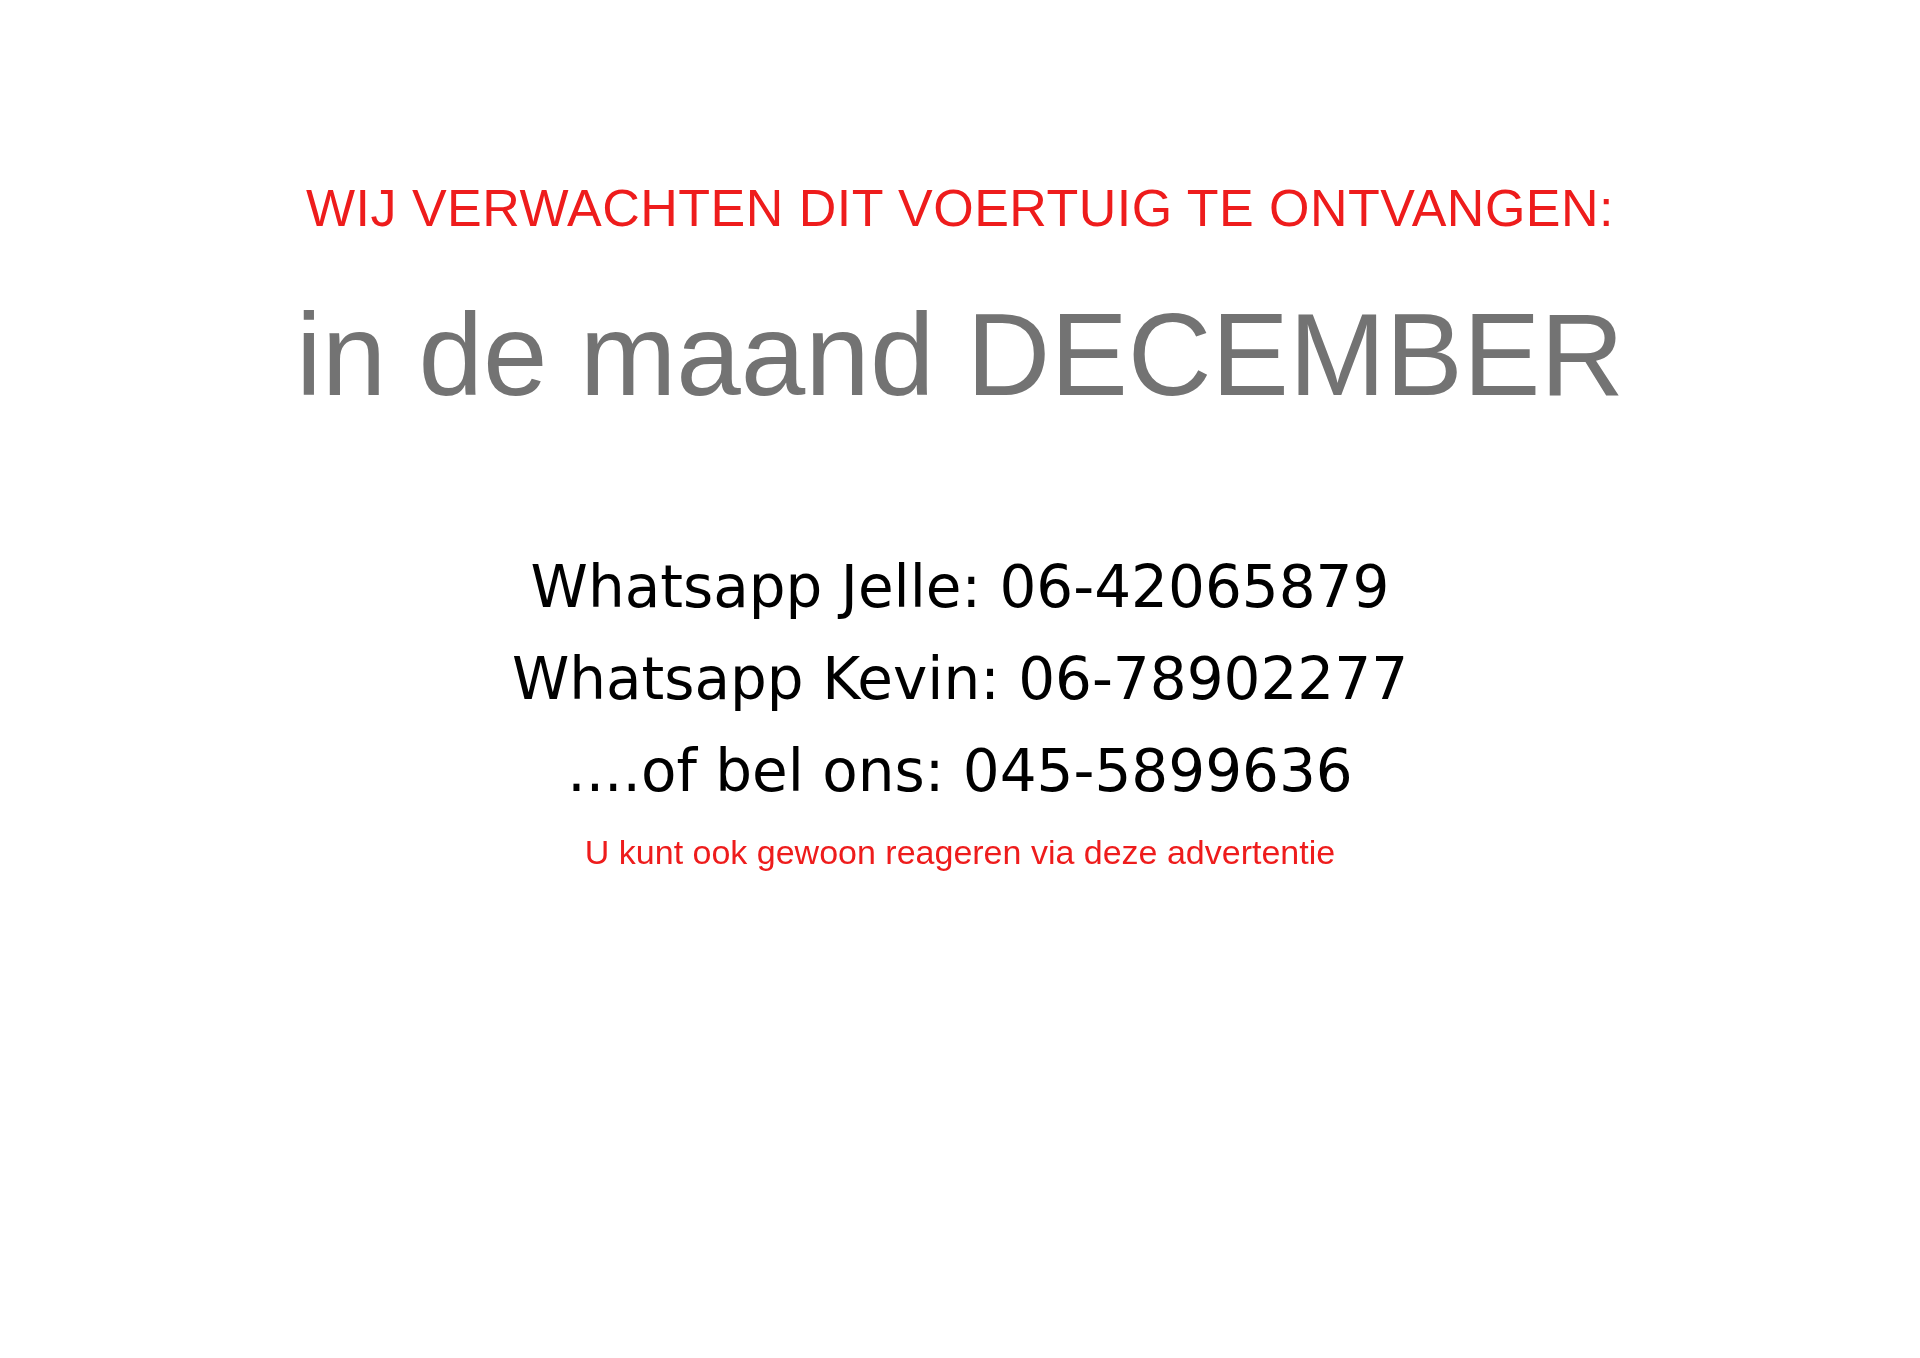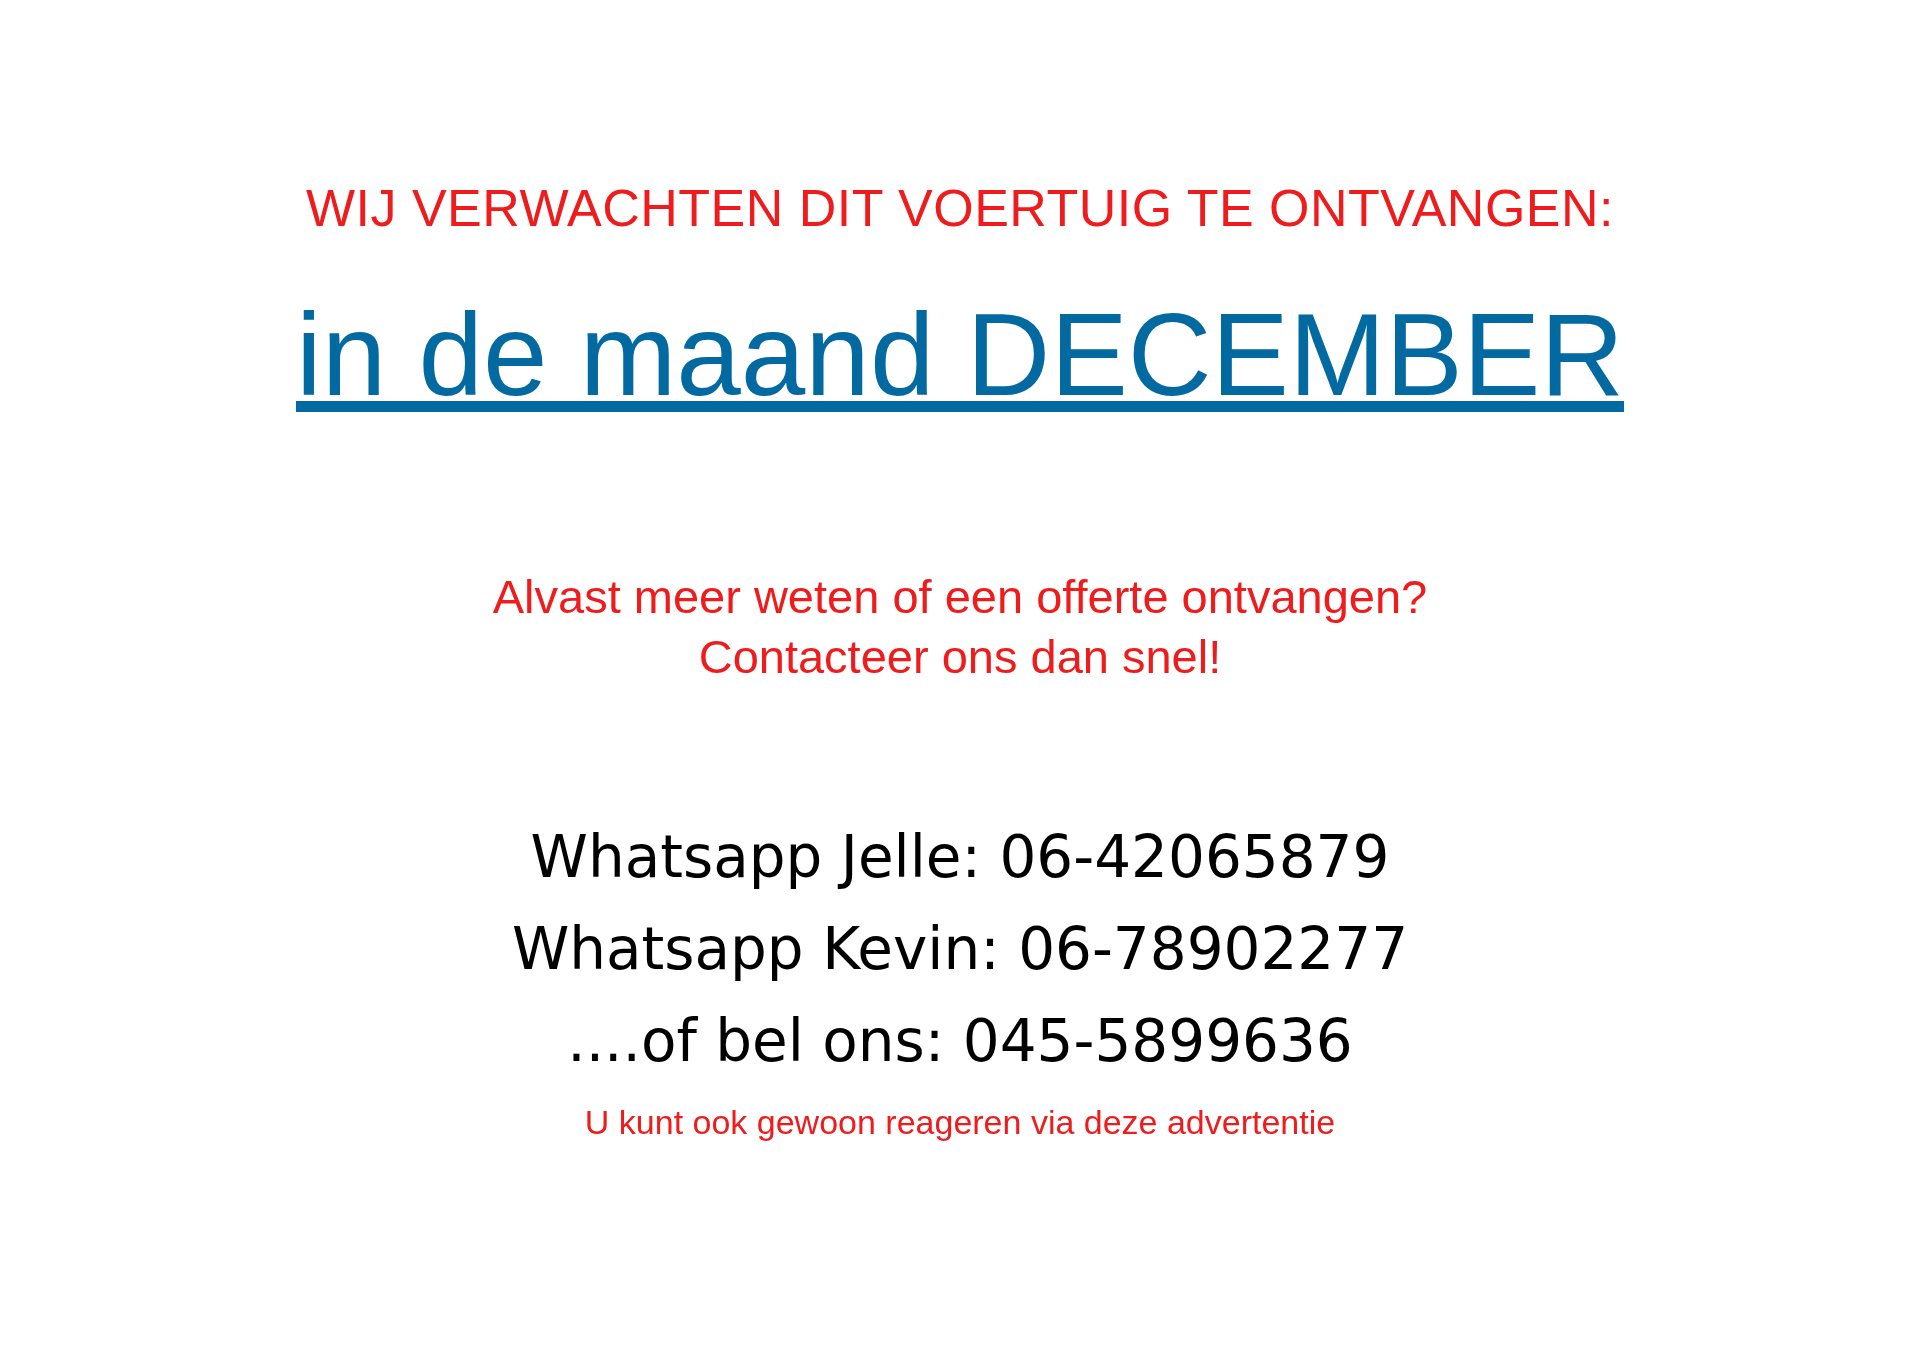--- a/index.html
+++ b/index.html
@@ -27,28 +27,27 @@
     color: #ee1c1c;
     font-size: 52px;
     font-weight: 400;
     letter-spacing: 0.5px;
     margin-top: 180px;
     text-align: center;
     line-height: 1.1;
     white-space: nowrap;
   }
   .month-line {
-    color: #0369a1;
+    color: #737373;
     font-size: 116px;
     font-weight: 400;
     margin-top: 58px;
     text-align: center;
     line-height: 1.05;
     white-space: nowrap;
-    text-decoration: underline;
   }
   .subtext {
     color: #ee1c1c;
     font-size: 47px;
     font-weight: 400;
     text-align: center;
     line-height: 1.28;
     margin-top: 150px;
   }
   .subtext .line2 {
@@ -78,24 +77,20 @@
 </style>
 </head>
 <body>
 
 <div class="poster">
 
   <div class="headline">WIJ VERWACHTEN DIT VOERTUIG TE ONTVANGEN:</div>
 
   <div class="month-line">in de maand DECEMBER</div>
 
-  <div class="subtext">
-    <span class="line1">Alvast meer weten of een offerte ontvangen?</span>
-    <span class="line2">Contacteer ons dan snel!</span>
-  </div>
 
   <div class="contact-block">
     <div class="contact-line">Whatsapp Jelle: 06-42065879</div>
     <div class="contact-line">Whatsapp Kevin: 06-78902277</div>
     <div class="contact-line">....of bel ons: 045-5899636</div>
   </div>
 
   <div class="footer-note">U kunt ook gewoon reageren via deze advertentie</div>
 
 </div>

